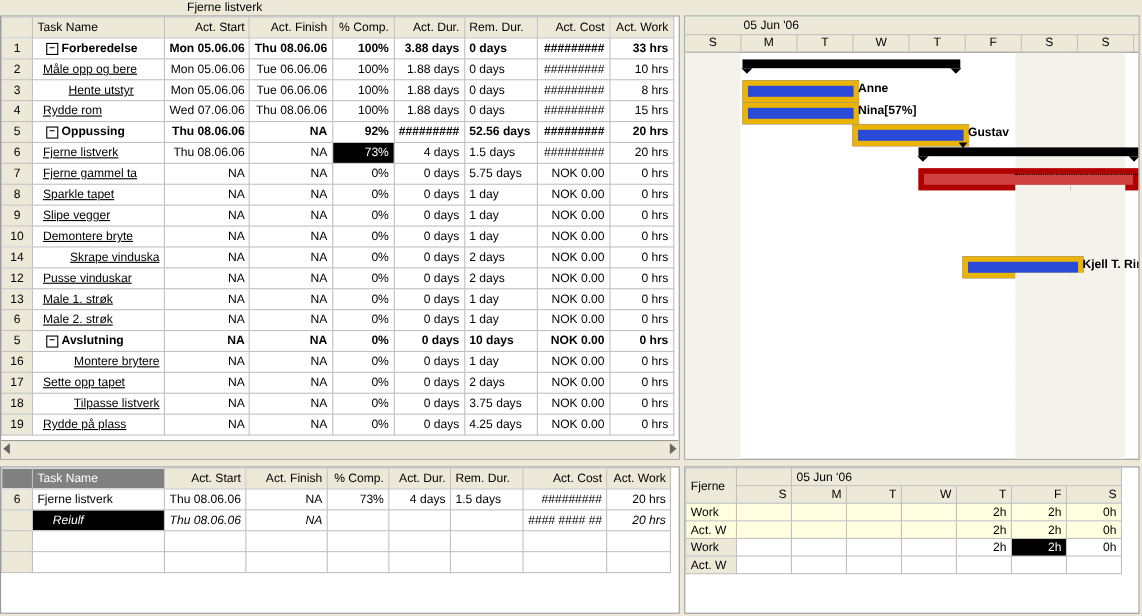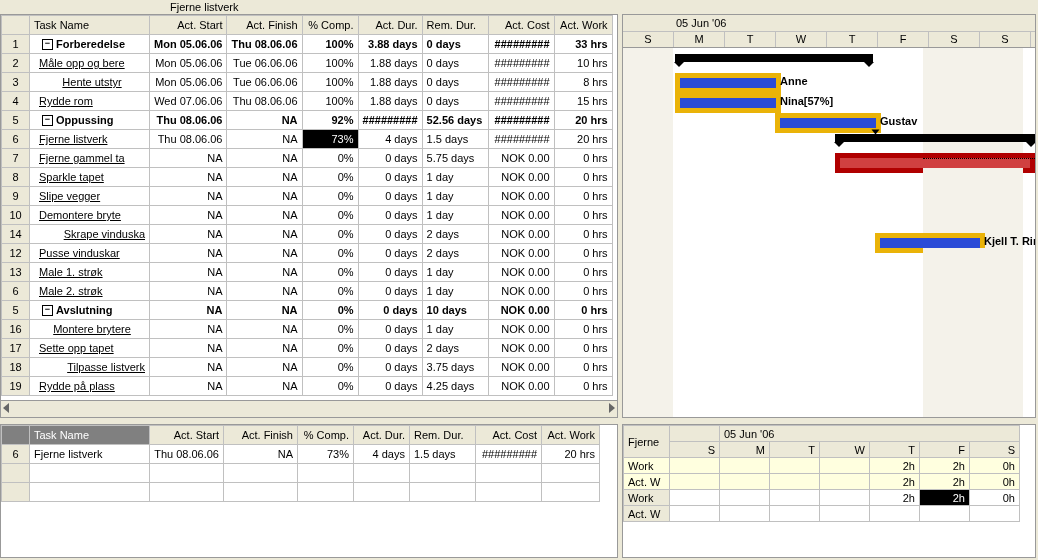--- a/index.html
+++ b/index.html
@@ -240,21 +240,21 @@
       <td class="col-start">NA</td>
       <td class="col-finish">NA</td>
       <td class="col-comp ">0%</td>
       <td class="col-dur">0 days</td>
       <td class="col-rem">10 days</td>
       <td class="col-cost">NOK 0.00</td>
       <td class="col-work">0 hrs</td>
           </tr>
           <tr class="">
       <td class="rownum">16</td>
-      <td class="col-name indent2" style="text-align:center">Montere brytere</td>
+      <td class="col-name indent2" style="text-align:right">Montere brytere</td>
       <td class="col-start">NA</td>
       <td class="col-finish">NA</td>
       <td class="col-comp ">0%</td>
       <td class="col-dur">0 days</td>
       <td class="col-rem">1 day</td>
       <td class="col-cost">NOK 0.00</td>
       <td class="col-work">0 hrs</td>
           </tr>
           <tr class="">
       <td class="rownum">17</td>
@@ -442,20 +442,31 @@
      <td class="rownum">6</td>
      <td class="col-name itxt" style="text-align:left">Fjerne listverk</td>
      <td class="col-start">Thu 08.06.06</td>
             <td class="col-finish">NA</td>
      <td class="col-comp">73%</td>
             <td class="col-dur">4 days</td>
      <td class="col-rem">1.5 days</td>
             <td class="col-cost">#########</td>
             <td class="col-work">20 hrs</td>
           </tr>
+          <tr class="res-row">
+     <td class="rownum"></td>
+     <td class="col-name res-name">Reiulf</td>
+     <td class="col-start">Thu 08.06.06</td>
+            <td class="col-finish">NA</td>
+     <td class="col-comp"></td>
+            <td class="col-dur"></td>
+     <td class="col-rem"></td>
+            <td class="col-cost">#### #### ##</td>
+            <td class="col-work">20 hrs</td>
+          </tr>
           <tr>
             <td class="rownum"></td>
             <td class="col-name"></td>
             <td class="col-start"></td>
             <td class="col-finish"></td>
             <td class="col-comp"></td>
             <td class="col-dur"></td>
             <td class="col-rem"></td>
             <td class="col-cost"></td>
             <td class="col-work"></td>

